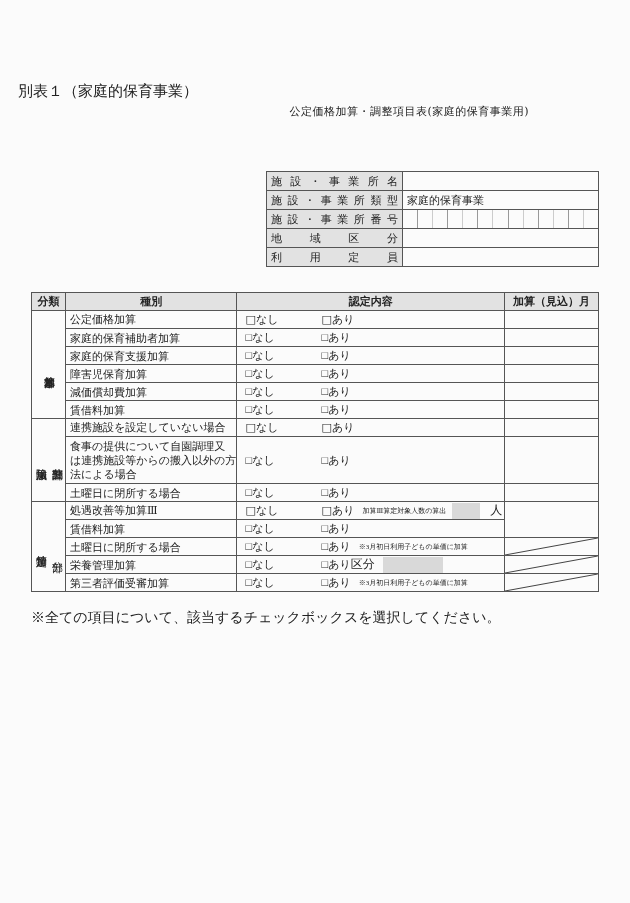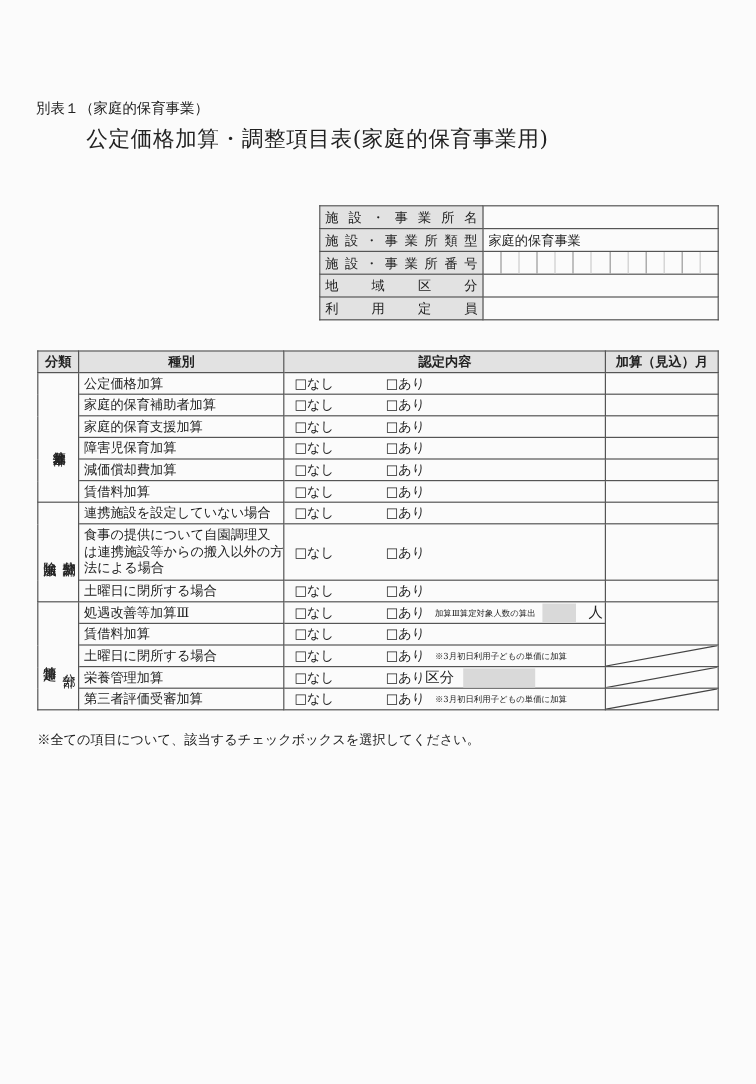--- a/index.html
+++ b/index.html
@@ -1,52 +1,52 @@
 <!DOCTYPE html>
 <html><head>
   <meta charset="utf-8">
   <style>
     html, body { margin: 0; padding: 0; }
     body {
       width: 630px; height: 903px; background: #fbfbfb; position: relative; overflow: hidden;
       font-family: "DejaVu Serif", "Liberation Serif", serif; color: #222;
     }
-    .ref-label { position: absolute; left: 30px; top: 82px; font-size: 12px; }
-    .page-title { position: absolute; left: 0; width: 529px; top: 104px; text-align: center; font-size: 18px; letter-spacing: 0.5px; }
+    .ref-label { position: absolute; left: 18px; top: 82px; font-size: 15px; }
+    .page-title { position: absolute; left: 0; width: 529px; top: 104px; text-align: right; font-size: 11px; letter-spacing: 0.5px; }
 
     
     .info { position: absolute; left: 266px; top: 171px; width: 333px; border-collapse: collapse; font-size: 11px; }
     .info td { border: 1px solid #555; height: 18px; padding: 0; }
     .info td.lbl { width: 127px; background: #e2e2e2; padding: 0 4px; }
     .lbl-inner { display: flex; justify-content: space-between; }
     .info td.val { padding-left: 4px; }
     .num-cells { display: flex; height: 18px; }
     .num-cells span { flex: 1; border-left: 1px solid #999; }
     .num-cells span:nth-child(odd) { border-left-color: #ccc; }
     .num-cells span:first-child { border-left: none; }
 
     
     .main { position: absolute; left: 31px; top: 292px; width: 568px; border-collapse: collapse; font-size: 11px; }
     .main td, .main th { border: 1px solid #555; padding: 0; height: 17px; font-weight: normal; }
     .main th { background: #e2e2e2; text-align: center; font-weight: bold; }
-    .main tr.sub td { border-top: 1px dotted #999; }
+    .main tr.sub td { border-top: 1px dotted #999; font-family: Liberation Serif, serif; }
     .main td.kind { padding-left: 4px; line-height: 14px; }
     .main td.cat { text-align: center; vertical-align: middle; line-height: 14px; }
     .vert { writing-mode: vertical-rl; text-orientation: upright; display: inline-block; letter-spacing: 0px; }
     .cat-wrap { display: flex; justify-content: center; gap: 2px; }
     .cert { display: flex; align-items: center; padding-left: 8px; height: 100%; }
     .cert .cb { width: 76px; }
     .cert .note-sm { font-size: 7px; margin-left: 8px; }
     .cert .note { font-size: 7px; margin-left: 8px; }
     .cert .gray { background: #d9d9d9; display: inline-block; height: 16px; }
     .cert .unit { margin-left: 10px; font-size: 12px; }
     .cert .kubun { font-size: 12px; }
     td.slash { position: relative; }
     td.slash svg { position: absolute; left: 0; top: 0; width: 100%; height: 100%; }
-    .footnote { position: absolute; left: 31px; top: 609px; font-size: 11px; }
+    .footnote { position: absolute; left: 31px; top: 609px; font-size: 14px; }
   </style>
 </head>
 <body>
 
 <div class="ref-label">別表１（家庭的保育事業）</div>
 <div class="page-title">公定価格加算・調整項目表(家庭的保育事業用)</div>
 
 <table class="info">
   <tbody>
       <tr>

